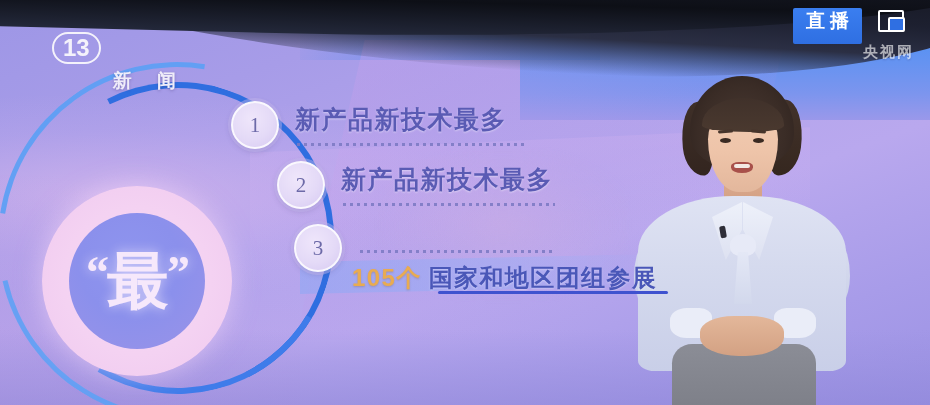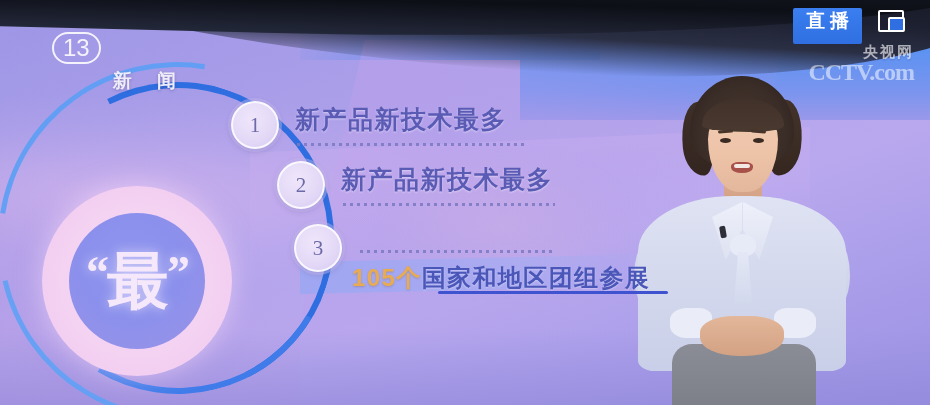--- a/index.html
+++ b/index.html
@@ -140,21 +140,21 @@
   }
   .dots.w2{width:214px;}
   .dots.w3{width:196px;}
 
   .subline{
     position:absolute;left:352px;top:262px;white-space:nowrap;
     font-family:"Liberation Sans",sans-serif;font-size:24px;font-weight:700;
     letter-spacing:1.4px;
   }
   .sub-num{color:#e8ab52;text-shadow:0 1px 2px rgba(120,70,20,.25);}
-  .sub-rest{color:#4a57b8;text-shadow:0 1px 2px rgba(255,255,255,.35);}
+  .sub-rest{color:#4a57b8;margin-left:7px;text-shadow:0 1px 2px rgba(255,255,255,.35);}
   .sub-rule{
     position:absolute;left:438px;top:291px;width:230px;height:3px;
     background:#3f52cf;border-radius:2px;
   }
 
   
   .presenter{position:absolute;left:616px;top:76px;width:250px;height:329px;}
   .p-hair{
     position:absolute;left:74px;top:0;width:104px;height:92px;
     background:radial-gradient(ellipse at 50% 62%,#4a3a33 0%,#3a2c26 60%,#2a1f1b 100%);
@@ -259,21 +259,21 @@
   .logo{position:absolute;left:46px;top:32px;width:160px;}
   .logo-main{display:flex;align-items:center;}
   .logo-cctv{
     font-family:"Liberation Sans",sans-serif;font-size:32px;font-weight:700;
     color:#f4f2fb;letter-spacing:-1px;line-height:1;
     text-shadow:0 1px 3px rgba(60,50,110,.35);
   }
   .logo-13{
     margin-left:6px;padding:1px 9px 2px 9px;
     border:2px solid #f4f2fb;border-radius:16px;
-    font-family:"Liberation Sans",sans-serif;font-size:24px;font-weight:400;
+    font-family:"Liberation Sans",sans-serif;font-size:24px;font-weight:700;
     color:#f4f2fb;line-height:1.05;
   }
   .logo-sub{
     margin-top:4px;text-align:right;width:140px;
     font-family:"Liberation Sans",sans-serif;font-size:19px;font-weight:700;
     color:#efecf9;letter-spacing:10px;text-indent:10px;
     text-shadow:0 1px 3px rgba(60,50,110,.35);
   }
 
   
@@ -398,16 +398,15 @@
   </div>
 
   <div class="live-badge">直播</div>
   <div class="pip-icon">
     <div class="outer"></div>
     <div class="inner"></div>
   </div>
 
   <div class="wm">
     <div class="wm-cn">央视网</div>
-    <div class="wm-en">CCTV.com</div>
   </div>
 
 </div>
 
 </body></html>

